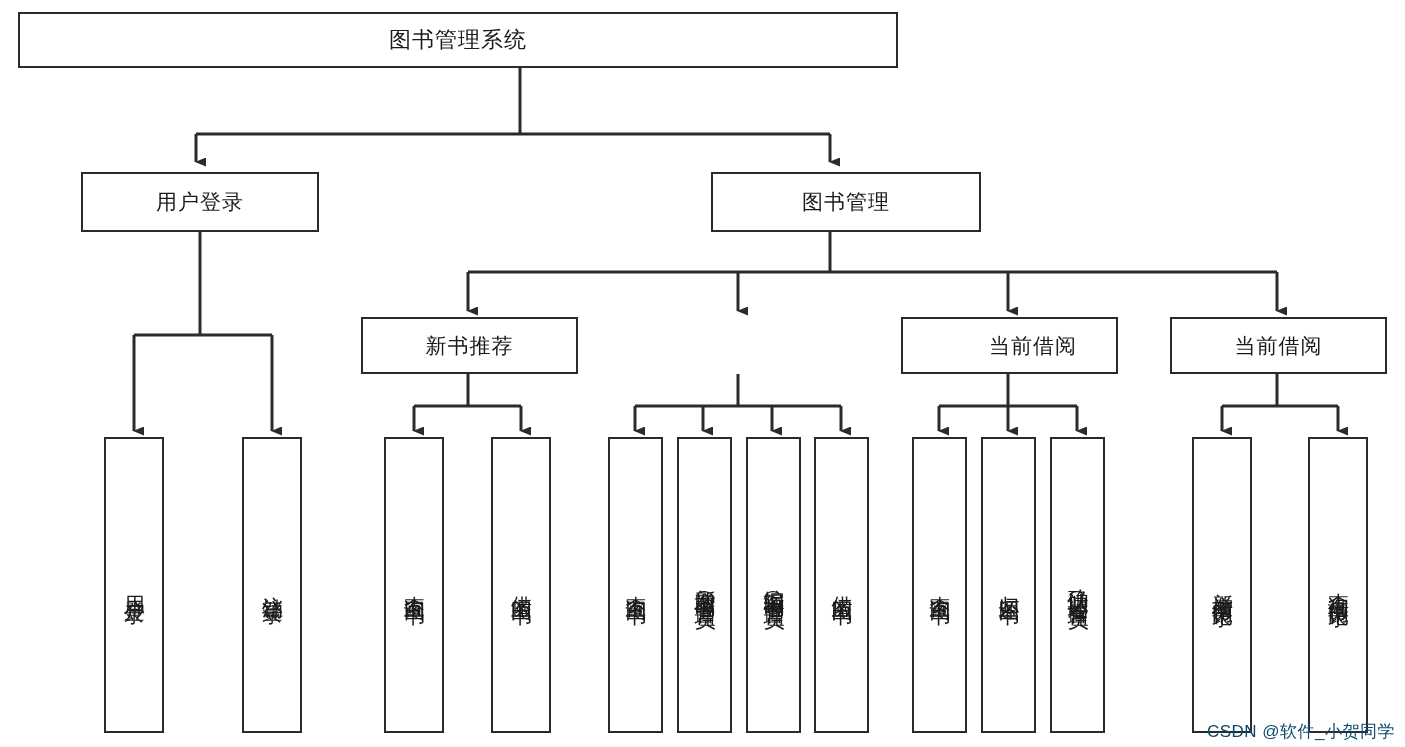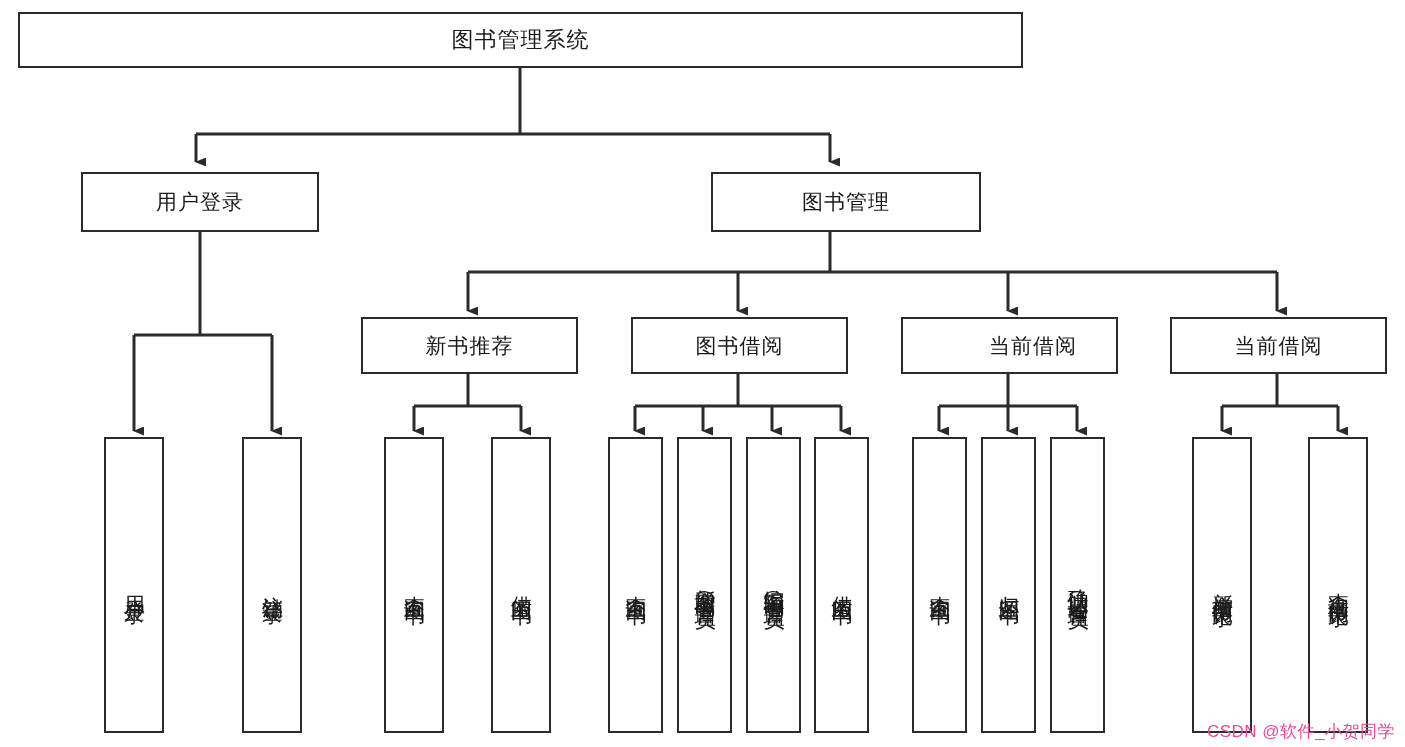--- a/index.html
+++ b/index.html
@@ -52,21 +52,21 @@
     text-align: center;
   }
   .node-box.root {
     font-size: 22px;
   }
   .watermark {
     position: absolute;
     right: 10px;
     bottom: 4px;
     font-size: 17px;
-    color: #ec4899;
+    color: #0c4a6e;
     letter-spacing: 0.5px;
     white-space: nowrap;
     user-select: none;
   }
 </style>
 </head>
 <body>
 
 <div id="diagram-root">
 
@@ -113,39 +113,36 @@
       <line x1="1008" y1="406" x2="1008" y2="431" marker-end="url(#arrowhead)"></line>
       <line x1="1077" y1="406" x2="1077" y2="431" marker-end="url(#arrowhead)"></line>
 
       <line x1="1277" y1="374" x2="1277" y2="406"></line>
       <line x1="1222" y1="406" x2="1338" y2="406"></line>
       <line x1="1222" y1="406" x2="1222" y2="431" marker-end="url(#arrowhead)"></line>
       <line x1="1338" y1="406" x2="1338" y2="431" marker-end="url(#arrowhead)"></line>
     </g>
   </svg>
 
-  <div class="node-box horizontal root" style="left:18px; top:12px; width:1005px; height:56px;">
+  <div class="node-box horizontal root" style="left:18px; top:12px; width:880px; height:56px;">
     <span>图书管理系统</span>
   </div>
 
   <div class="node-box horizontal" style="left:81px; top:172px; width:238px; height:60px;">
     <span>用户登录</span>
   </div>
 
   <div class="node-box horizontal" style="left:711px; top:172px; width:270px; height:60px;">
     <span>图书管理</span>
   </div>
 
   <div class="node-box horizontal" style="left:361px; top:317px; width:217px; height:57px;">
     <span>新书推荐</span>
   </div>
 
-  <div class="node-box horizontal" style="left:631px; top:317px; width:217px; height:57px;">
-    <span>图书借阅</span>
-  </div>
 
   <div class="node-box horizontal" style="left:901px; top:317px; width:217px; height:57px;padding-left:47px;">
     <span>当前借阅</span>
   </div>
 
   <div class="node-box horizontal" style="left:1170px; top:317px; width:217px; height:57px;">
     <span>当前借阅</span>
   </div>
 
   <div class="node-box vertical" style="left:104px; top:437px; width:60px; height:296px;">

